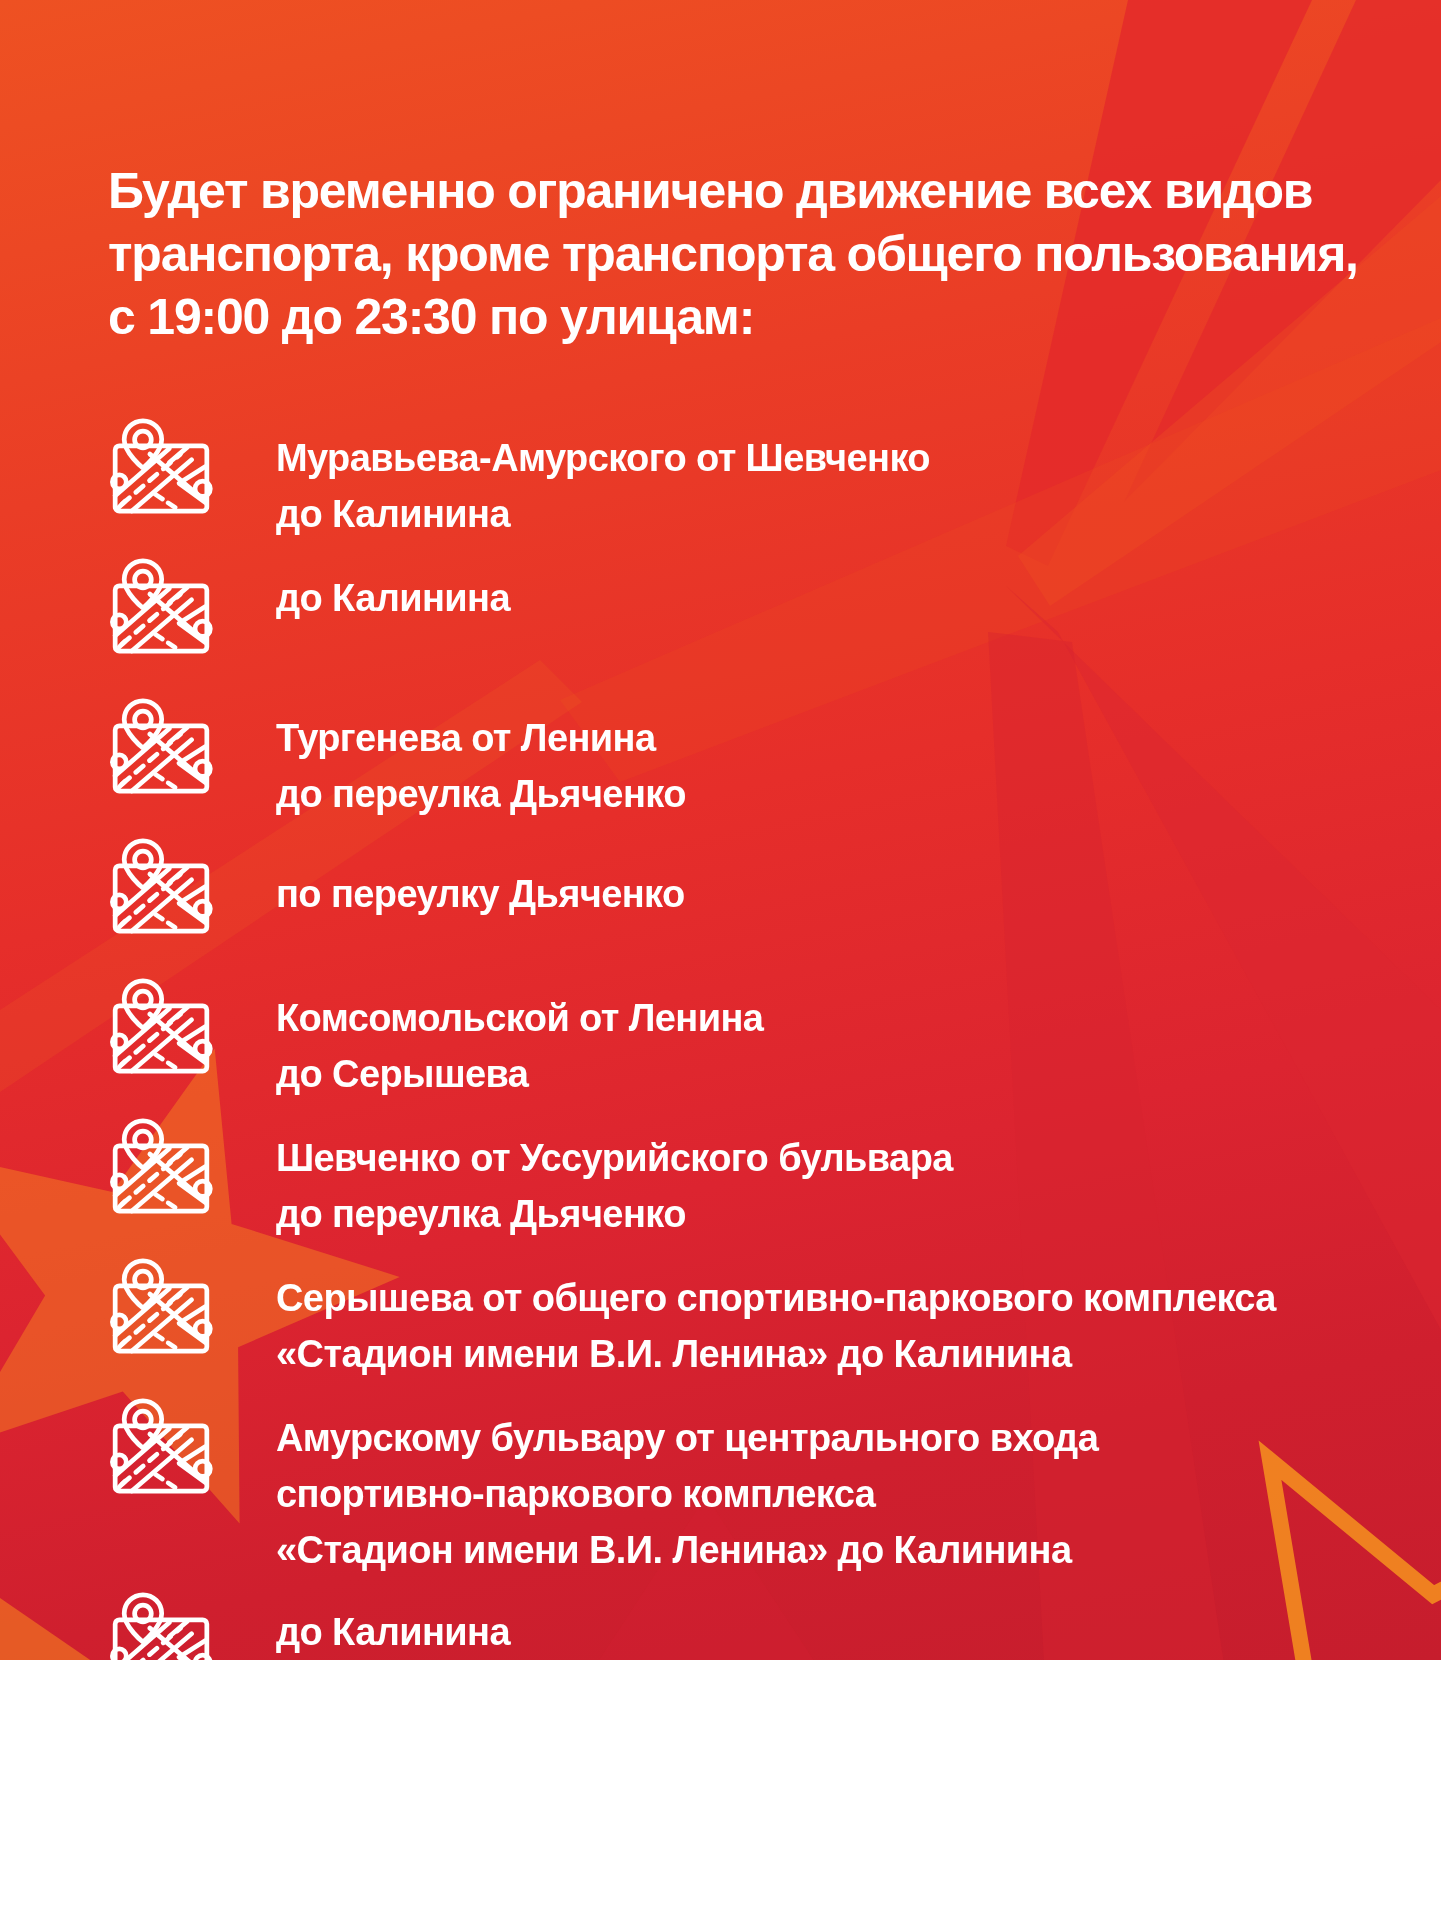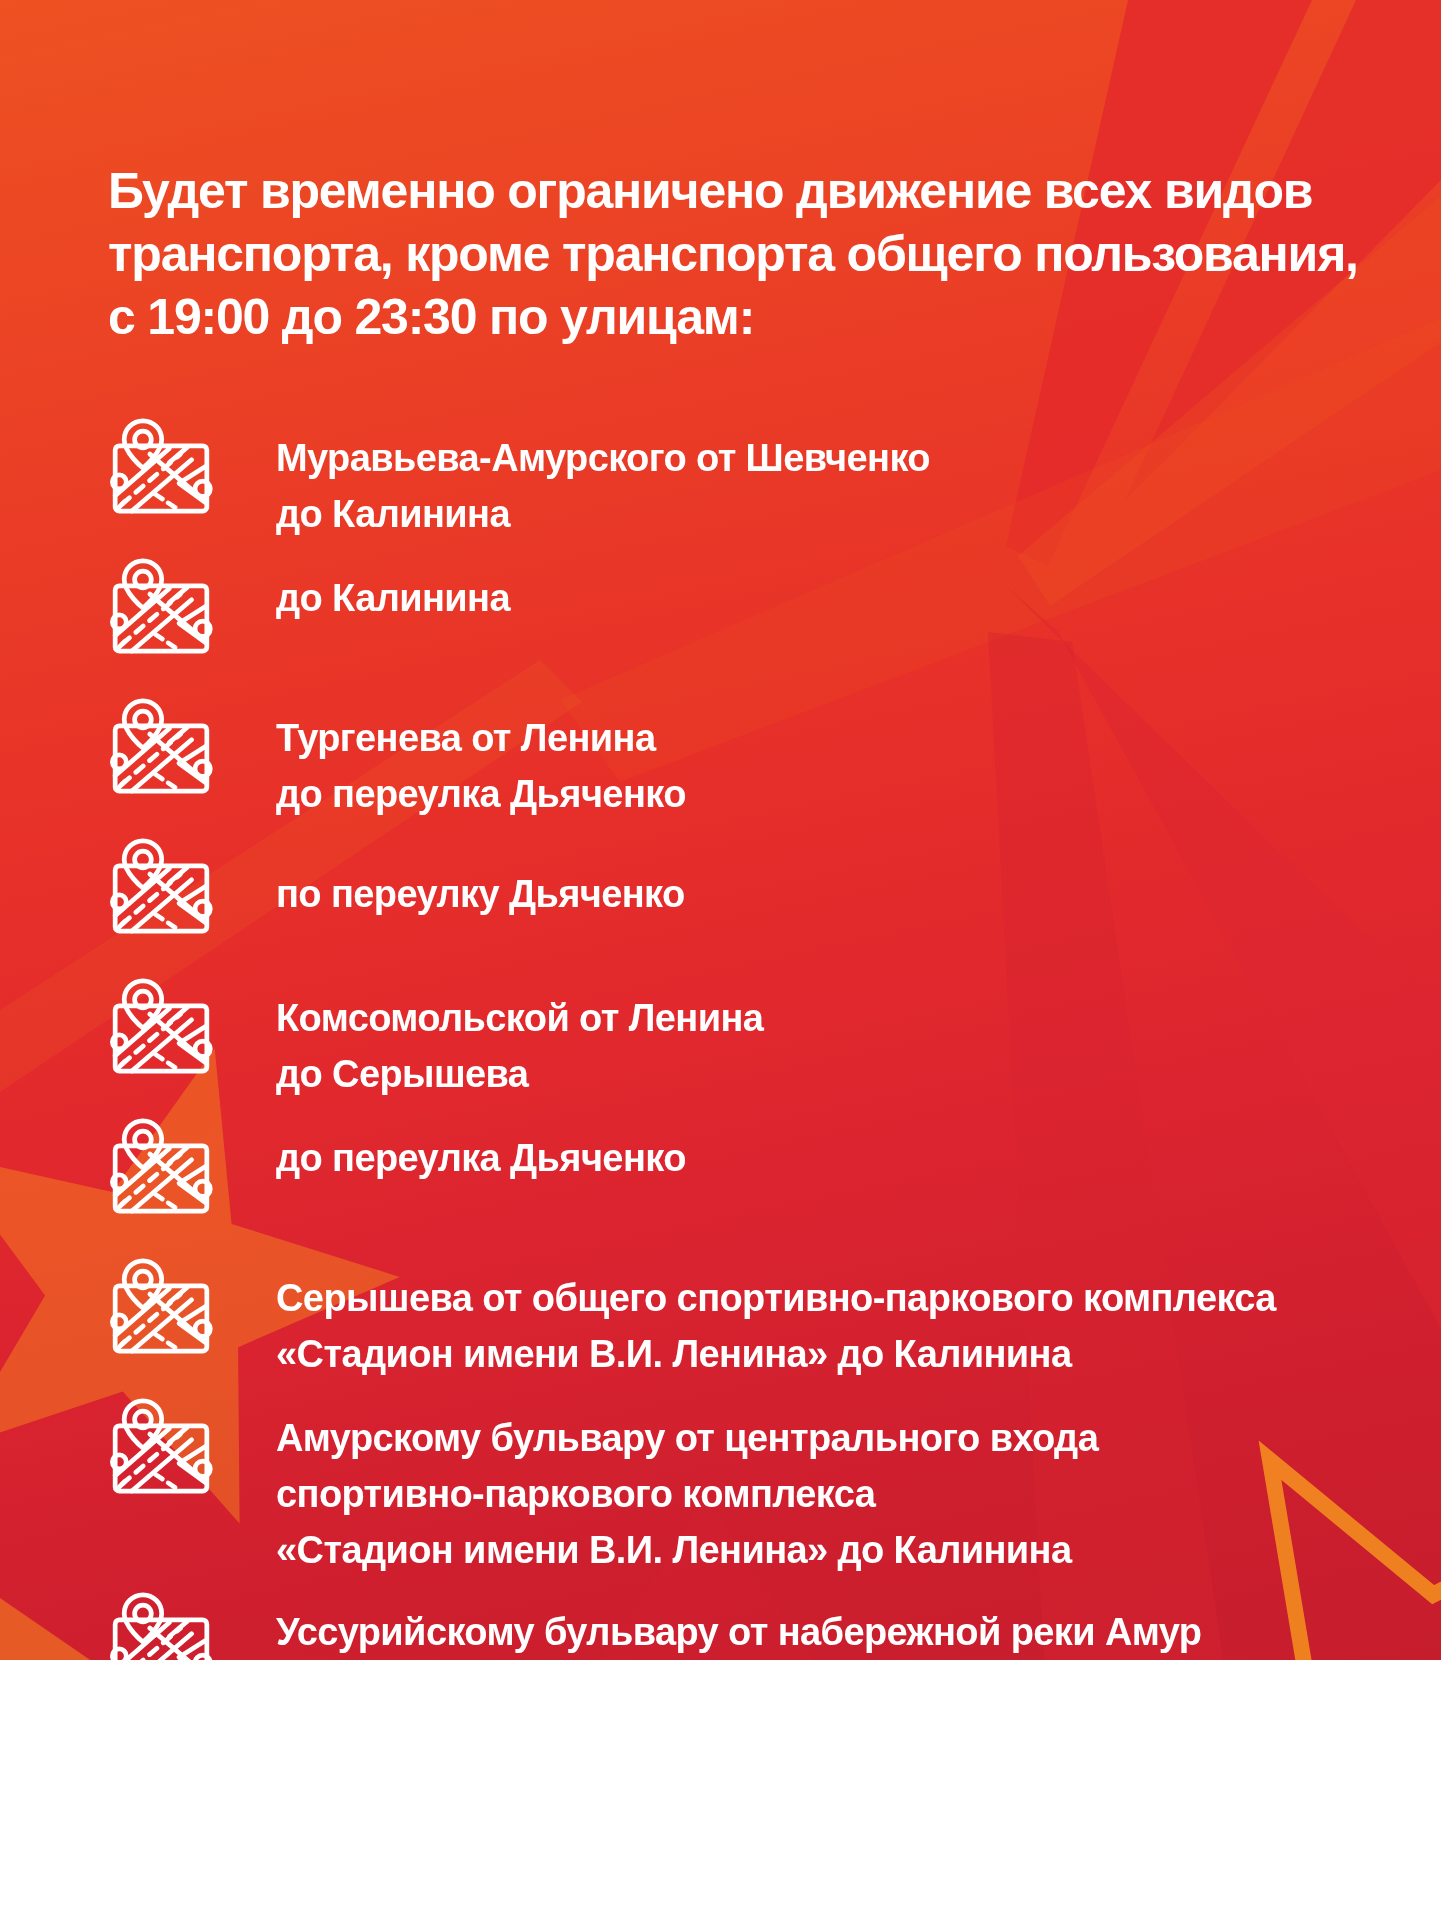--- a/index.html
+++ b/index.html
@@ -241,20 +241,21 @@
       <circle cx="68" cy="51" r="5.5"></circle>
 
       <path d="M8 64 L12 60"></path>
 
       <path d="M25 2 a13.5 13.5 0 0 1 13.5 13.5 c0 9.8 -13.5 20.5 -13.5 20.5 s-13.5 -10.7 -13.5 -20.5 A13.5 13.5 0 0 1 25 2 Z"></path>
       <circle cx="25" cy="15.5" r="6"></circle>
     </g>
   </svg>
 </span>
         <div class="text">
+          <div class="line">Шевченко от Уссурийского бульвара</div>
           <div class="line">до переулка Дьяченко</div>
         </div>
       </li>
       <li class="street-item">
         <span class="icon">
   <svg viewBox="0 0 76 72" fill="none" xmlns="http://www.w3.org/2000/svg">
     <g stroke="#FFFFFF" stroke-width="3.4" fill="none" stroke-linecap="round" stroke-linejoin="round">
 
       <rect x="5" y="20" width="66" height="47" rx="3"></rect>
 
@@ -334,19 +335,18 @@
       <circle cx="68" cy="51" r="5.5"></circle>
 
       <path d="M8 64 L12 60"></path>
 
       <path d="M25 2 a13.5 13.5 0 0 1 13.5 13.5 c0 9.8 -13.5 20.5 -13.5 20.5 s-13.5 -10.7 -13.5 -20.5 A13.5 13.5 0 0 1 25 2 Z"></path>
       <circle cx="25" cy="15.5" r="6"></circle>
     </g>
   </svg>
 </span>
         <div class="text">
-          <div class="line">Уссурийскому бульвару от набережной реки Амур</div>
           <div class="line">до Калинина</div>
         </div>
       </li>
     </ul>
 
 </div>
 
 </body></html>

